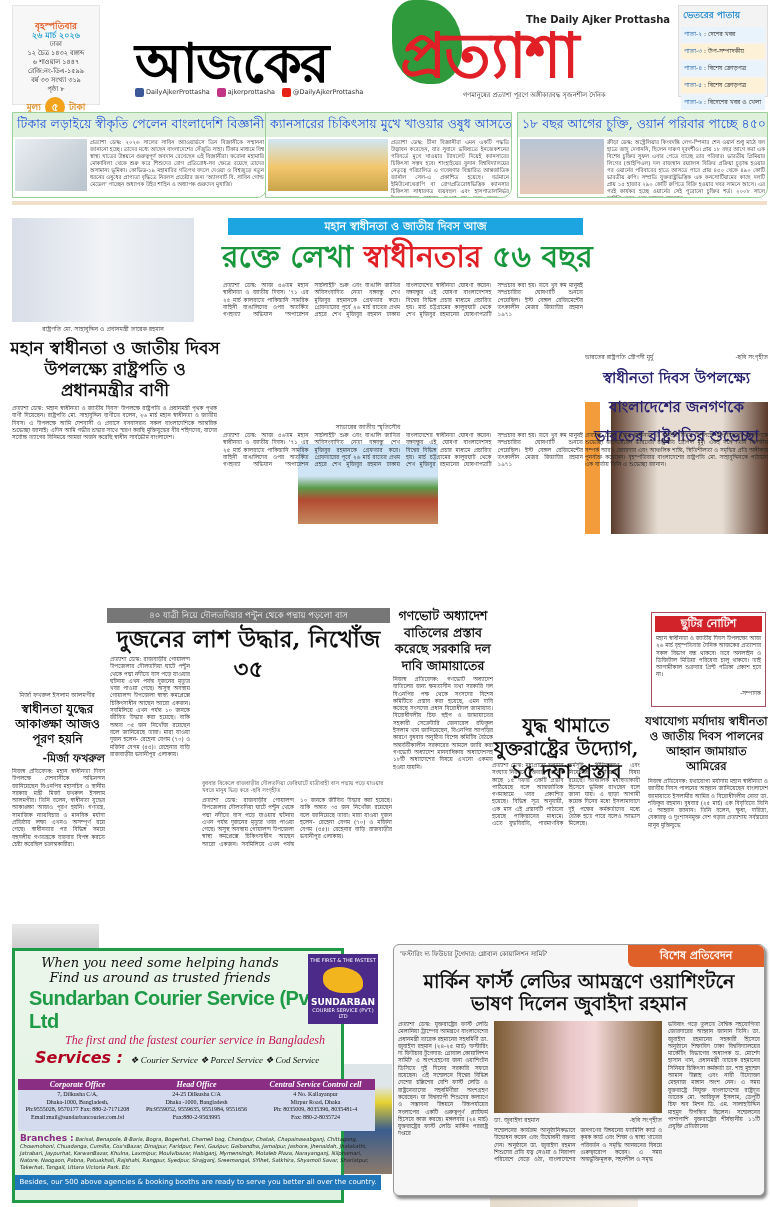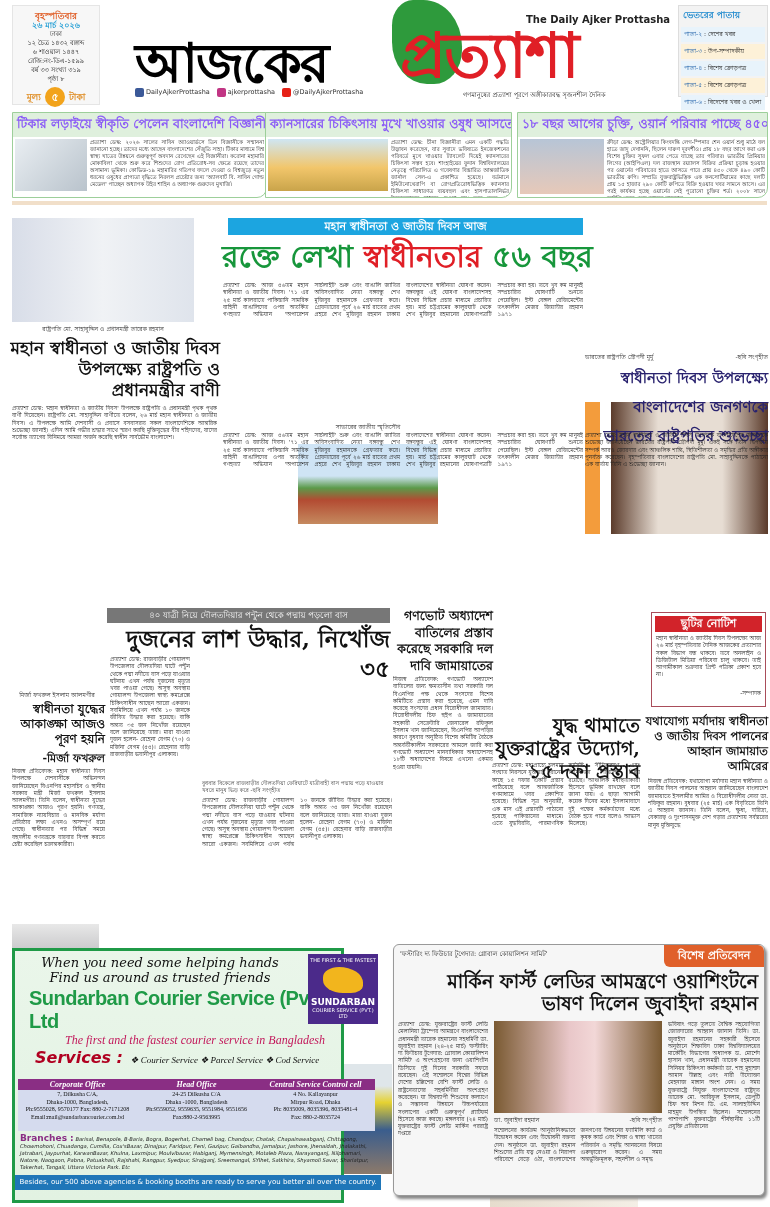--- a/index.html
+++ b/index.html
@@ -2,42 +2,42 @@
 <html><head>
 <meta charset="utf-8">
 <style>
 *{box-sizing:border-box;margin:0;padding:0}
 body{width:770px;height:1207px;background:#fff;font-family:"DejaVu Sans",sans-serif;color:#111;position:relative;overflow:hidden}
 .abs{position:absolute}
 .small{font-size:6px;line-height:8px;color:#222;text-align:justify;overflow:hidden}
 .bodytxt{font-size:5.6px;line-height:7.3px;color:#222;text-align:justify;overflow:hidden}
 .photo{background:#ccc;overflow:hidden;position:relative}
 .cap{font-size:6px;color:#333;line-height:9px}
-.hl{font-family:"DejaVu Serif",serif;font-weight:bold;color:#111;text-align:right}
+.hl{font-family:"DejaVu Serif",serif;font-weight:bold;color:#111;text-align:center}
 
 .datebox{left:12px;top:5px;width:88px;height:100px;background:#f7f7f7;border:1px solid #e5e5e5;text-align:center;font-size:6.5px;line-height:9px}
-.datebox .day{color:#e0602a;font-size:9px;font-weight:bold;margin-top:6px}
+.datebox .day{color:#e0602a;font-size:9px;font-weight:bold;margin-top:16px}
 .datebox .date{color:#27a0d5;font-size:8px;font-weight:bold}
 .price{margin-top:3px;display:flex;align-items:center;justify-content:center;gap:4px;font-size:9px;color:#e0902a;font-weight:bold}
 .coin{width:20px;height:20px;border-radius:50%;background:#f2a31b;color:#fff;display:flex;align-items:center;justify-content:center;font-size:11px}
 .logo{left:135px;top:0;width:370px;height:86px}
 .logo .black{position:absolute;left:0;top:22px;font-family:"DejaVu Serif",serif;font-weight:bold;font-size:54px;color:#000;letter-spacing:-2px}
 .logo .red{position:absolute;left:265px;top:8px;font-family:"DejaVu Serif",serif;font-weight:bold;font-size:62px;color:#e01f26;letter-spacing:-2px}
 .map{left:392px;top:0;width:70px;height:84px;background:#2e9a3c;border-radius:30% 55% 40% 50%}
 .eng{left:526px;top:14px;font-size:10px;font-weight:bold;color:#222}
 .social{left:135px;top:88px;display:flex;gap:7px;font-size:6.5px;color:#333;align-items:center}
 .soc-ic{display:inline-block;width:9px;height:9px;border-radius:2px;margin-right:2px;vertical-align:middle}
 .tagline{left:463px;top:90px;font-size:6.5px;color:#222}
 .inside{left:678px;top:5px;width:90px;height:92px;background:#f3f3f3;border:1px solid #ddd}
 .inside .t{color:#2a8fd0;font-size:9px;font-weight:bold;padding:2px 4px}
 .inside .row{font-size:6px;margin:2px 2px;padding:2px 3px;background:#fdf1d8;color:#222}
 .inside .row:nth-child(odd){background:#e8f3fb}
 
 .topbox{top:112px;height:86px;border:1px solid #9dcf9a;border-radius:0 0 10px 0;background:#fff;overflow:hidden}
-.topbox .h{background:#dff0dd;font-family:"DejaVu Serif",serif;font-weight:bold;font-size:12.5px;color:#8b5cf6;padding:2px 4px;white-space:nowrap;overflow:hidden}
+.topbox .h{background:#dff0dd;font-family:"DejaVu Serif",serif;font-weight:normal;font-size:12.5px;color:#1d4ed8;padding:2px 4px;white-space:nowrap;overflow:hidden}
 .divbar{left:12px;top:201px;width:755px;height:4px;background:#f1dfc9}
 
 .bluebar{left:228px;top:218px;width:355px;height:17px;background:#1ca5e0;color:#fff;font-size:11px;text-align:center;line-height:17px;font-weight:bold}
 .bighead{left:222px;top:237px;width:365px;height:40px;text-align:center;font-family:"DejaVu Serif",serif;font-weight:bold;font-size:30px;line-height:40px;white-space:nowrap}
 .green{color:#17963b}.redt{color:#e01f26}
 
 .ad{left:12px;top:948px;width:332px;height:255px;border:3px solid #1f9a47;background:linear-gradient(#eaf6ea,#e2f2e2)}
 .ad .tl{font-family:"DejaVu Serif",serif;font-style:italic;font-size:13px;color:#111;text-align:center;line-height:15px}
 .ad .brand{font-family:"Liberation Sans",sans-serif;font-weight:bold;font-size:20px;color:#1f9a47;letter-spacing:-0.5px}
 .ad .sub{font-family:"Liberation Serif",serif;font-style:italic;font-size:12px;color:#c2185b}
@@ -46,21 +46,21 @@
 .offtab{left:18px;top:1079px;width:357px;height:52px;background:#d5dbee}
 .offhead{display:flex;background:#8a2e84;color:#fff;font-family:"Liberation Serif",serif;font-style:italic;font-weight:bold;font-size:8px}
 .offhead div,.offbody div{flex:1;text-align:center;padding:1px}
 .offbody{display:flex;font-family:"Liberation Serif",serif;font-size:6px;line-height:7.5px}
 .tiger{left:308px;top:954px;width:70px;height:70px;background:#4b2a8a;color:#fff;font-size:5px;text-align:center}
 .branches{left:20px;top:1135px;width:355px;font-size:5.2px;line-height:7px;font-style:italic;color:#222}
 .besides{left:15px;top:1175px;width:366px;height:15px;background:#1f76b8;color:#fff;font-size:7px;text-align:center;line-height:15px}
 
 .spec{left:393px;top:944px;width:372px;height:252px;border:1px solid #999;border-radius:6px;background:#f6f6f6;box-shadow:2px 3px 3px #888}
 .spec .sub{font-size:6.5px;padding:4px 6px;color:#222}
-.spec .tab{position:absolute;right:0;top:0;width:100px;height:22px;background:#e0602a;color:#fff;font-size:11px;font-weight:bold;text-align:center;line-height:22px;border-radius:0 6px 0 6px}
+.spec .tab{position:absolute;right:0;top:0;width:136px;height:22px;background:#e0602a;color:#fff;font-size:11px;font-weight:bold;text-align:center;line-height:22px;border-radius:0 6px 0 6px}
 </style>
 </head>
 <body>
 
 <div class="abs datebox">
  <div class="day">বৃহস্পতিবার</div>
  <div class="date">২৬ মার্চ ২০২৬</div>
  <div>ঢাকা</div>
  <div>১২ চৈত্র ১৪৩২ বঙ্গাব্দ</div>
  <div>৬ শাওয়াল ১৪৪৭</div>

